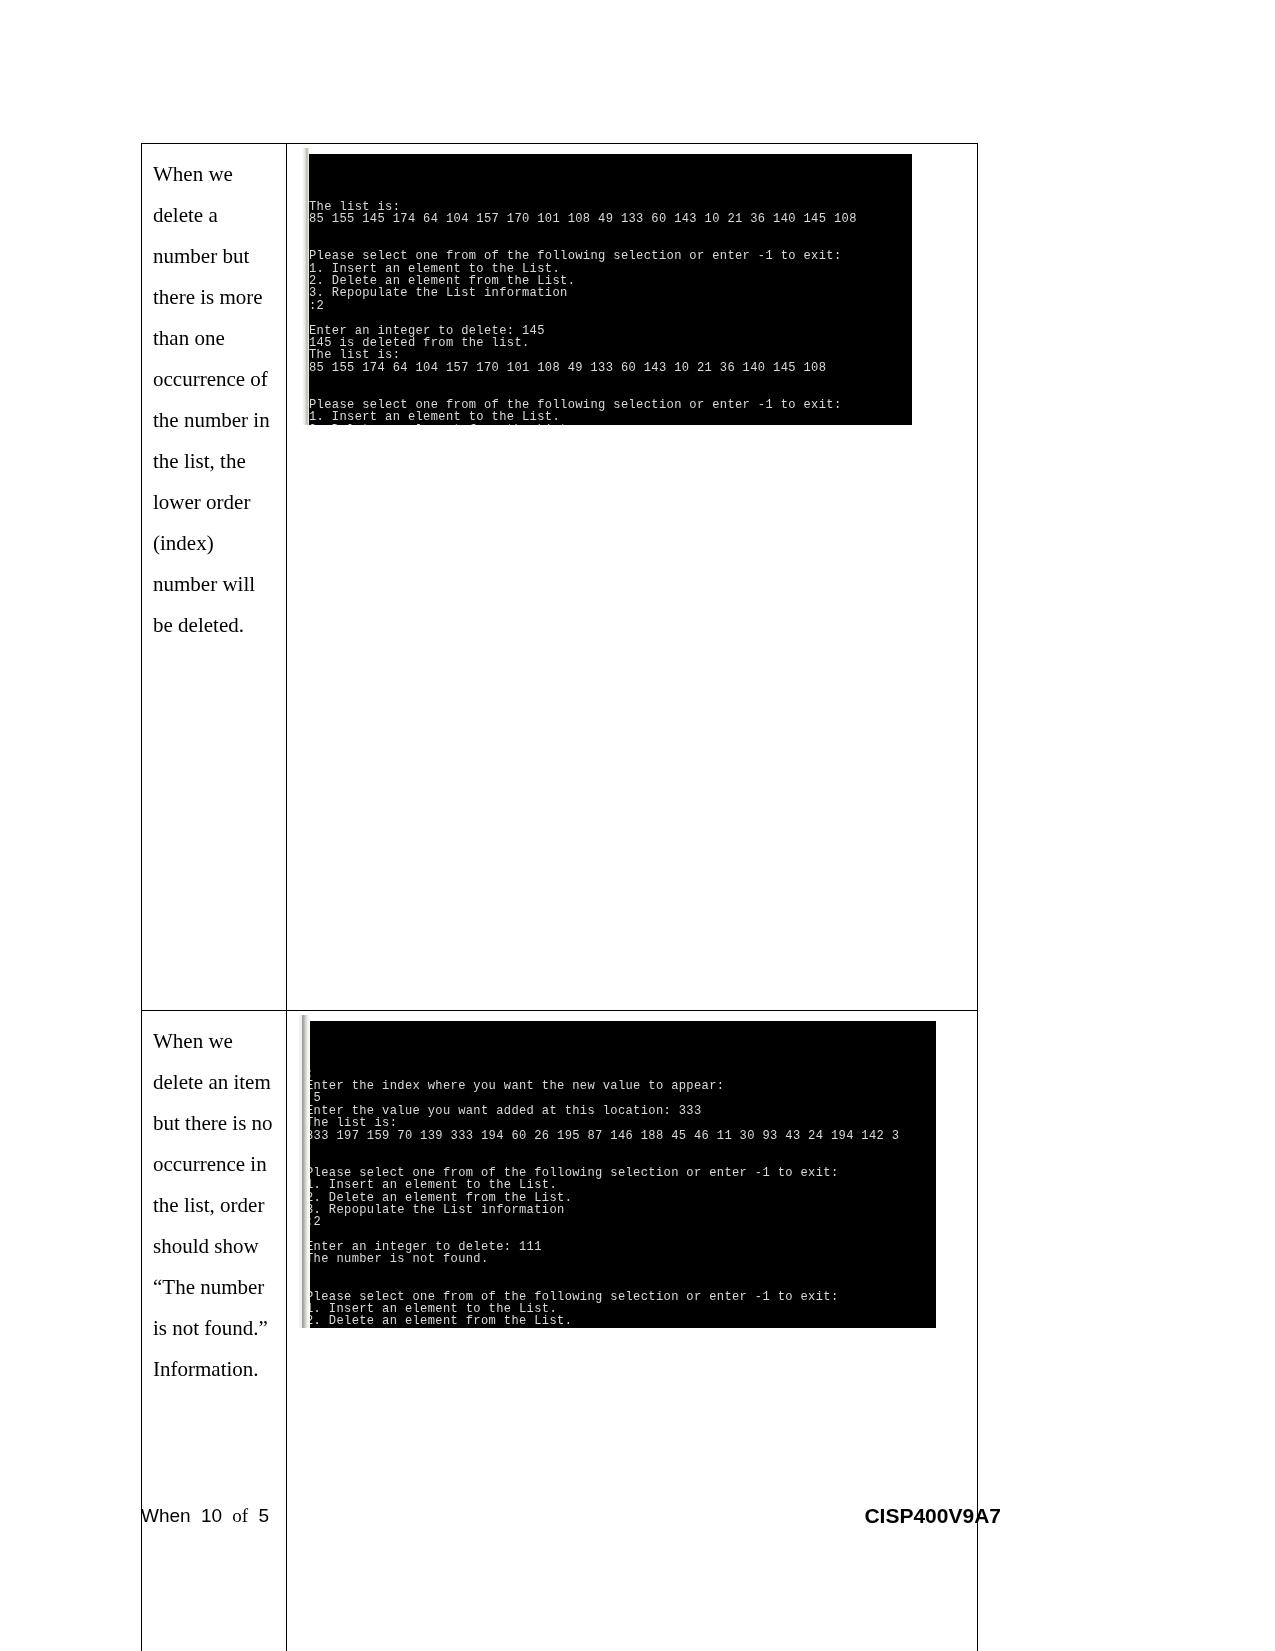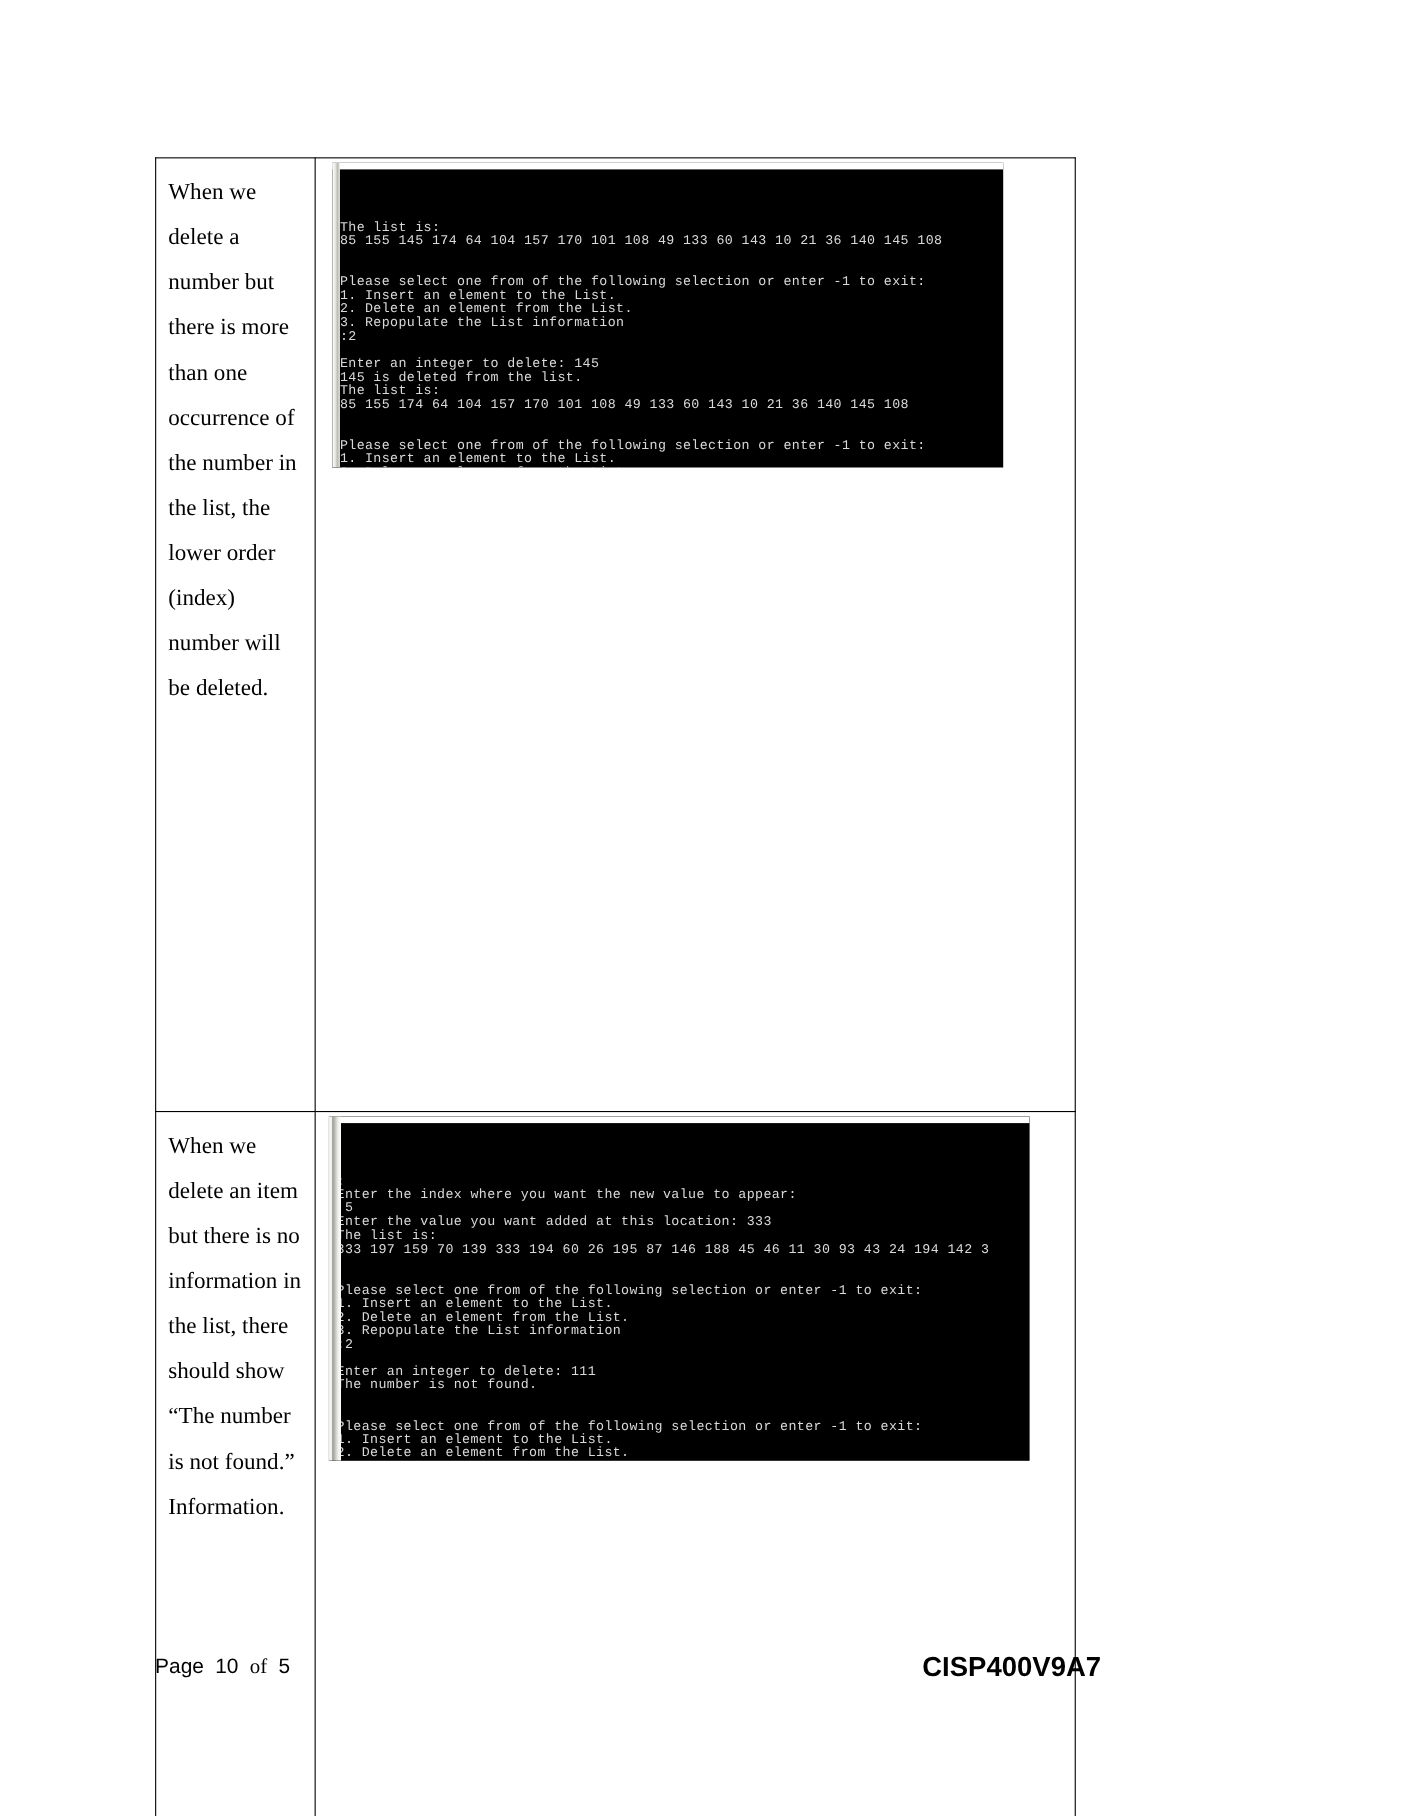--- a/index.html
+++ b/index.html
@@ -136,21 +136,21 @@
     justify-content: space-between;
     font-family: "Liberation Sans", sans-serif;
   }
   .footer-left {
     font-size: 19px;
     color: #000000;
     letter-spacing: 0px;
   }
   .footer-left b { font-weight: normal; }
   .footer-right {
-    font-size: 25px;
+    font-size: 21px;
     font-weight: bold;
     color: #000000;
     letter-spacing: 0px;
     padding-right: 0px;
   }
 </style>
 </head>
 <body>
 
 <div class="page">
@@ -172,41 +172,41 @@
               <div class="pad"><div class="console-line">The list is:</div><div class="console-line">85 155 145 174 64 104 157 170 101 108 49 133 60 143 10 21 36 140 145 108</div><div class="console-line">&nbsp;</div><div class="console-line">&nbsp;</div><div class="console-line">Please select one from of the following selection or enter -1 to exit:</div><div class="console-line">1. Insert an element to the List.</div><div class="console-line">2. Delete an element from the List.</div><div class="console-line">3. Repopulate the List information</div><div class="console-line">:2</div><div class="console-line">&nbsp;</div><div class="console-line">Enter an integer to delete: 145</div><div class="console-line">145 is deleted from the list.</div><div class="console-line">The list is:</div><div class="console-line">85 155 174 64 104 157 170 101 108 49 133 60 143 10 21 36 140 145 108</div><div class="console-line">&nbsp;</div><div class="console-line">&nbsp;</div><div class="console-line">Please select one from of the following selection or enter -1 to exit:</div><div class="console-line">1. Insert an element to the List.</div><div class="console-line">2. Delete an element from the List.</div></div>
             </div>
           </div>
           <div class="row1-shot-pad"></div>
         </td>
       </tr>
 
       <tr>
         <td class="col-desc">
           <div class="desc-cell">
-            <div class="desc-text">When we delete an item but there is no information in the list, there should show “The number is not found.” Information.</div>
+            <div class="desc-text">When we delete an item but there is no occurrence in the list, order should show “The number is not found.” Information.</div>
           </div>
         </td>
         <td class="col-shot">
           <div class="shot2">
             <div class="console">
               <div class="topstrip"></div>
               <div class="gutter"></div>
               <div class="pad"><div class="console-line">:</div><div class="console-line">Enter the index where you want the new value to appear:</div><div class="console-line"> 5</div><div class="console-line">Enter the value you want added at this location: 333</div><div class="console-line">The list is:</div><div class="console-line">333 197 159 70 139 333 194 60 26 195 87 146 188 45 46 11 30 93 43 24 194 142 3</div><div class="console-line">&nbsp;</div><div class="console-line">&nbsp;</div><div class="console-line">Please select one from of the following selection or enter -1 to exit:</div><div class="console-line">1. Insert an element to the List.</div><div class="console-line">2. Delete an element from the List.</div><div class="console-line">3. Repopulate the List information</div><div class="console-line">:2</div><div class="console-line">&nbsp;</div><div class="console-line">Enter an integer to delete: 111</div><div class="console-line">The number is not found.</div><div class="console-line">&nbsp;</div><div class="console-line">&nbsp;</div><div class="console-line">Please select one from of the following selection or enter -1 to exit:</div><div class="console-line">1. Insert an element to the List.</div><div class="console-line">2. Delete an element from the List.</div><div class="console-line">3. Repopulate the List information</div></div>
             </div>
           </div>
           <div class="row2-shot-pad"></div>
         </td>
       </tr>
 
     </tbody>
   </table>
 
   <div class="footer">
     <div class="footer-left">
-      <span style="margin-right: 5px;">Page</span>
+      <span style="margin-right: 5px;">When</span>
       <b style="margin-right: 5px;">10</b>
       <span style="margin-right: 5px; font-family: Liberation Serif, serif;">of</span>
       <b style="margin-right: 5px;">5</b>
     </div>
     <div class="footer-right">CISP400V9A7</div>
   </div>
 
 </div>
 
 </body></html>

